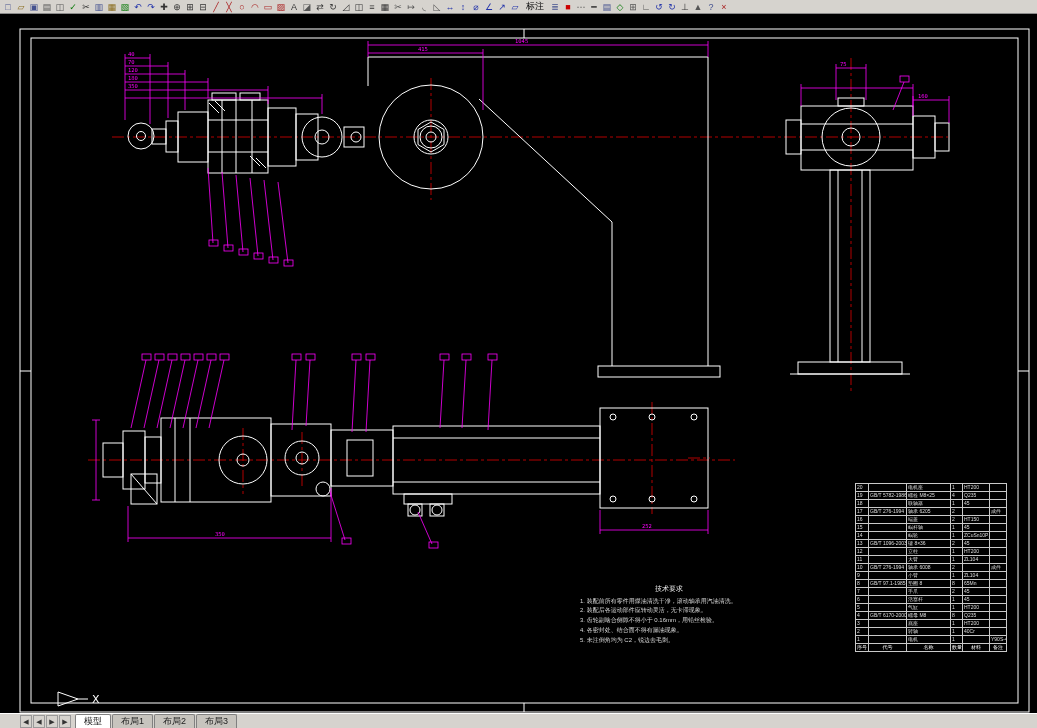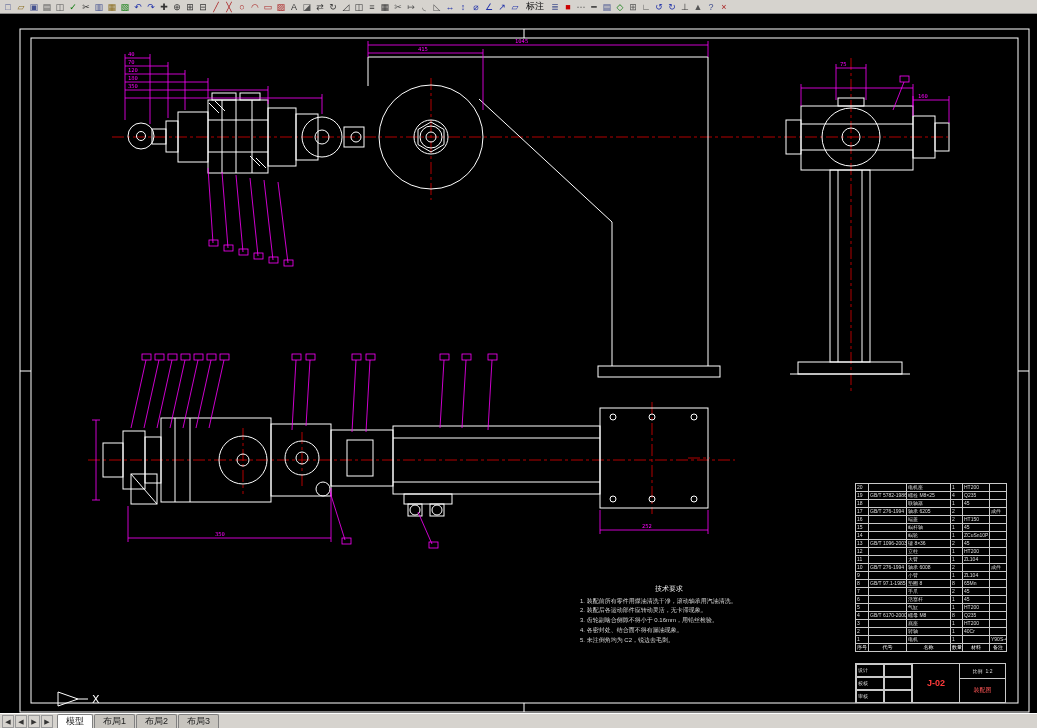--- a/index.html
+++ b/index.html
@@ -40,21 +40,21 @@
            align-items:center;justify-content:center;color:#ff3b3b;font-size:9px;font-weight:bold;}
   .tbl-right{flex:1;display:flex;flex-direction:column;}
   .tbl-right .scale{flex:1;border-bottom:1px solid #c9c9c9;display:flex;gap:3px;align-items:center;
                     justify-content:center;}
   .tbl-right .tname{flex:1.6;color:#ff5555;display:flex;align-items:center;justify-content:center;
                     text-align:center;font-size:6px;}
 
   
   .statusbar{position:absolute;bottom:0;left:0;width:1037px;height:15px;background:#d6d3ce;
              border-top:1px solid #fff;display:flex;align-items:flex-start;font-size:9px;
-             box-sizing:border-box;padding-left:2px;}
+             box-sizing:border-box;padding-left:20px;}
   .nav{display:flex;align-self:center;margin-right:3px;}
   .nav span{width:10px;height:11px;line-height:11px;text-align:center;font-size:7px;color:#333;
             border:1px solid #999;background:#d6d3ce;margin-right:1px;}
   .tab{padding:0 8px;height:13px;line-height:13px;border:1px solid #808080;border-bottom:none;
        background:#c7c4be;margin-right:1px;border-radius:2px 2px 0 0;color:#222;cursor:default;}
   .tab.active{background:#fff;}
 </style>
 </head>
 <body>
 
@@ -531,44 +531,20 @@
             <td>序号</td>
             <td>代号</td>
             <td>名称</td>
             <td>数量</td>
             <td>材料</td>
             <td>备注</td>
           </tr>
         </tbody>
     </table>
 
-    <div class="titleblock">
-      <div class="tbl-left">
-        <div class="r">
-            <span>设计</span>
-            <span></span>
-          </div>
-        <div class="r">
-            <span>校核</span>
-            <span></span>
-          </div>
-        <div class="r">
-            <span>审核</span>
-            <span></span>
-          </div>
-      </div>
-      <div class="tbl-mid">J-02</div>
-      <div class="tbl-right">
-        <div class="scale">
-          <span>比例</span>
-          <span>1:2</span>
-        </div>
-        <div class="tname">装配图</div>
-      </div>
-    </div>
   </div>
 
   <div class="statusbar">
     <span class="nav">
         <span>◀</span>
         <span>◀</span>
         <span>▶</span>
         <span>▶</span>
       </span>
     <span style="display:flex;">

